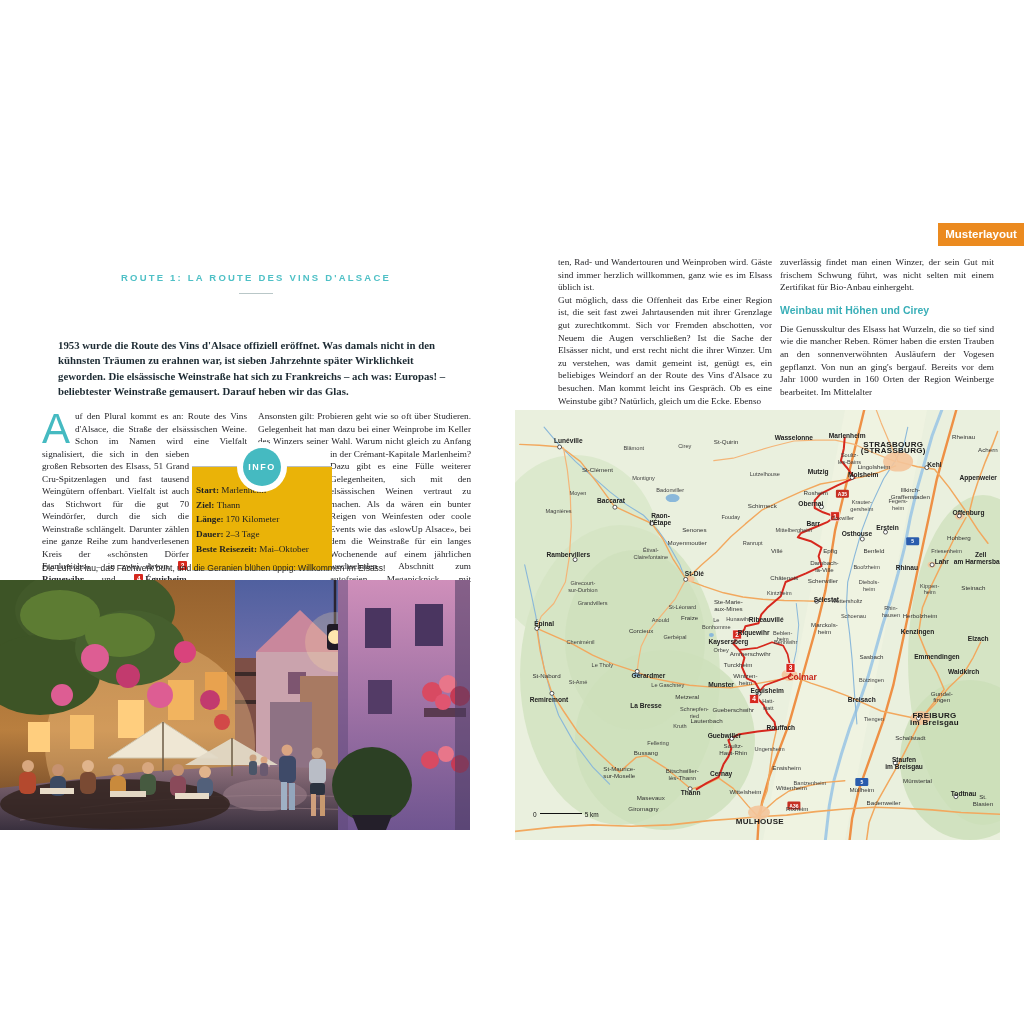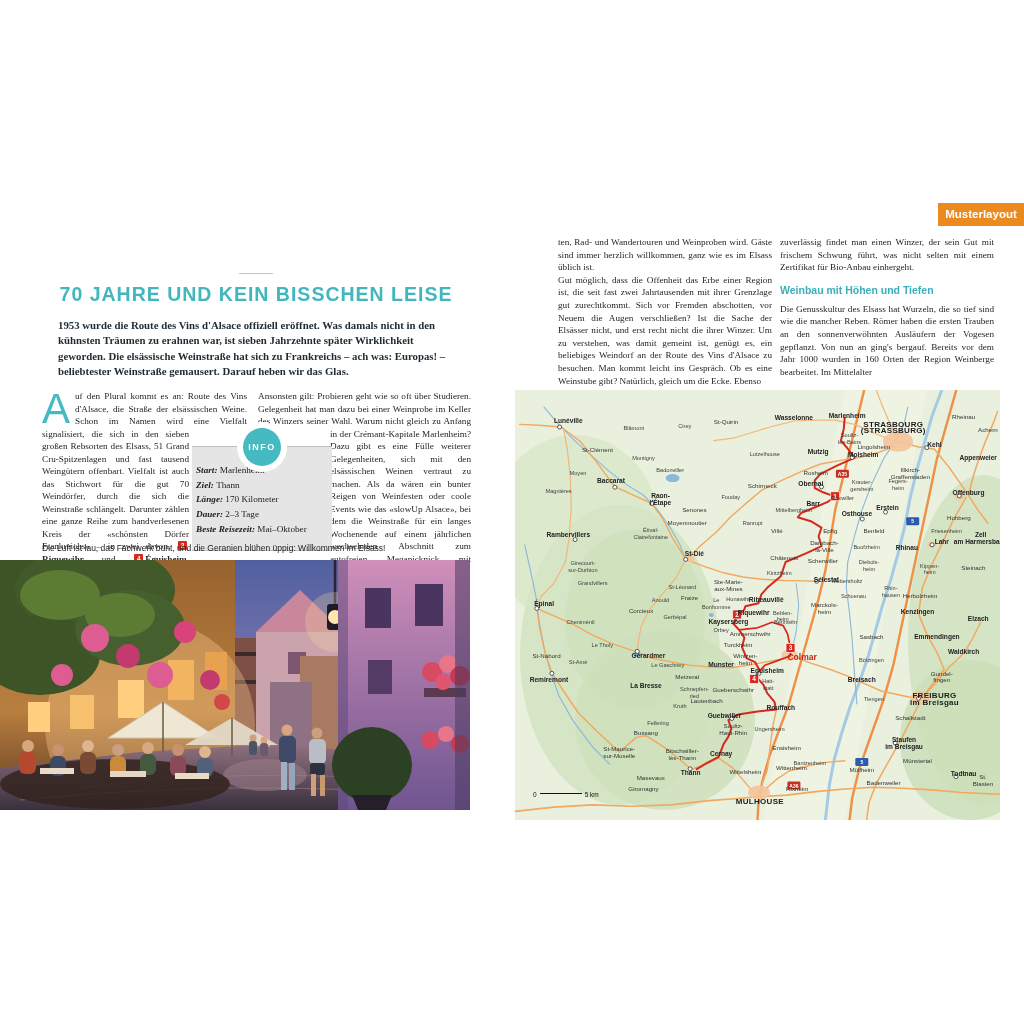--- a/index.html
+++ b/index.html
@@ -1,17 +1,17 @@
 <!DOCTYPE html>
 <html><head>
 <meta charset="utf-8">
 <style>
   html,body{margin:0;padding:0;background:#fff;}
   .canvas{position:relative;width:1024px;height:892px;background:#fff;overflow:hidden;
-          font-family:"Liberation Serif",serif;color:#222;}
+          font-family:"Liberation Serif",serif;color:#222;margin-top:20px;}
   .abs{position:absolute;}
   
   .badge{position:absolute;left:938px;top:203px;width:86px;height:23px;background:#EB8A1F;
          color:#fff;font:bold 11.5px "Liberation Sans",sans-serif;line-height:23px;text-align:center;}
   
   .kicker{position:absolute;left:42px;top:252px;width:428px;text-align:center;color:#4FC0C6;
           font:bold 9.5px "Liberation Sans",sans-serif;letter-spacing:2.2px;}
   .kicker-rule{position:absolute;left:239px;top:273px;width:34px;border-top:1px solid #b9c7c8;}
   .title{position:absolute;left:42px;top:283px;width:428px;margin:0;text-align:center;color:#41B7BD;
          font:bold 19.5px "Liberation Sans",sans-serif;letter-spacing:1px;}
@@ -22,26 +22,26 @@
   .col2{left:258px;width:213px;}
   .dropcap{float:left;font:400 42px/0.82 "Liberation Sans",sans-serif;color:#45BAC1;
            margin:2px 5px 0 0;}
   .notch-r{float:right;width:58px;height:210px;}
   .notch-l{float:left;width:72px;height:210px;}
   .mnum{display:inline-block;width:9px;height:9px;background:#D6281E;color:#fff;border-radius:1px;
         font:bold 6.5px/9px "Liberation Sans",sans-serif;text-align:center;vertical-align:1px;margin:0 2px 0 1px;}
   .mname{font-weight:bold;}
   
   .info-box{position:absolute;left:192px;top:446px;width:132px;border-top:1px solid #b9bec0;
-            border-bottom:1px solid #b9bec0;padding:16px 4px 13px 4px;background:#e5e5e5;}
+            border-bottom:1px solid #b9bec0;padding:16px 4px 13px 4px;background:#eab308;}
   .info-circle{position:absolute;left:50%;top:-19px;transform:translateX(-50%);width:38px;height:38px;
                border-radius:50%;background:#45BAC1;color:#fff;box-shadow:0 0 0 6px #fff;
                font:bold 9px/38px "Liberation Sans",sans-serif;letter-spacing:1.5px;text-align:center;}
   .info-row{font-size:9.2px;line-height:1.6;color:#222;}
-  .info-row b{font-weight:bold;font-style:italic;}
+  .info-row b{font-weight:bold;}
   .caption{position:absolute;left:42px;top:543px;width:430px;
            font:8.5px "Liberation Sans",sans-serif;color:#222;}
   
   .rcol{position:absolute;top:236px;font-size:9.2px;line-height:1.37;text-align:justify;color:#26262a;}
   .rcol1{left:558px;width:214px;white-space:pre-line;}
   .rcol2{left:780px;width:214px;}
   .rcol2 p{margin:0;}
   .subhead{margin:10px 0 7px 0;color:#3AAFB8;font:bold 10.5px "Liberation Sans",sans-serif;}
   
   .map{position:absolute;left:515px;top:390px;width:485px;height:430px;text-decoration:underline;}
@@ -56,22 +56,22 @@
   .scalebar{position:absolute;left:18px;bottom:22px;font:6.5px "Liberation Sans",sans-serif;color:#111;}
   .scalebar .bar{display:inline-block;width:42px;border-top:1.5px solid #111;vertical-align:3px;margin:0 3px;}
 </style>
 </head>
 <body>
 
 <div class="canvas">
 
   <div class="badge">Musterlayout</div>
 
+  <div class="kicker">ROUTE 1: LA ROUTE DES VINS D'ALSACE</div>
   <div class="kicker-rule"></div>
-  <h1 class="title">70 JAHRE UND KEIN BISSCHEN LEISE</h1>
   <p class="lead">1953 wurde die Route des Vins d'Alsace offiziell eröffnet. Was damals nicht in den kühnsten Träumen zu erahnen war, ist sieben Jahrzehnte später Wirklichkeit geworden. Die elsässische Weinstraße hat sich zu Frankreichs – ach was: Europas! – beliebtester Weinstraße gemausert. Darauf heben wir das Glas.</p>
 
   <div class="col col1"><span class="dropcap">A</span><span>uf den Plural kommt es an: Route des Vins d'Alsace, die Straße der elsässischen Weine. Schon im Namen wird eine Vielfalt signalisiert, die sich in den sieben </span><span class="notch-r"></span><span>großen Rebsorten des Elsass, 51 Grand Cru-Spitzenlagen und fast tausend Weingütern offenbart. Vielfalt ist auch das Stichwort für die gut 70 Weindörfer, durch die sich die Weinstraße schlängelt. Darunter zählen eine ganze Reihe zum handverlesenen Kreis der «schönsten Dörfer Frankreichs» – in zwei davon, </span><span class="mnum">2</span><span class="mname">Riquewihr</span><span> und </span><span class="mnum">4</span><span class="mname">Éguisheim</span><span>, schauen wir uns genauer um.</span></div>
 
   <div class="col col2"><span>Ansonsten gilt: Probieren geht wie so oft über Studieren. Gelegenheit hat man dazu bei einer Weinprobe im Keller des Winzers seiner Wahl. Warum nicht gleich zu Anfang in der </span><span class="notch-l"></span><span>Crémant-Kapitale Marlenheim? Dazu gibt es eine Fülle weiterer Gelegenheiten, sich mit den elsässischen Weinen vertraut zu machen. Als da wären ein bunter Reigen von Weinfesten oder coole Events wie das «slowUp Alsace», bei dem die Weinstraße für ein langes Wochenende auf einem jährlichen wechselnden Abschnitt zum autofreien Megapicknick mit Livekonzer-</span></div>
 
   <div class="info-box">
     <div class="info-circle">INFO</div>
     <div id="info-rows">
         <div class="info-row"><b>Start: </b>Marlenheim</div>
@@ -207,21 +207,21 @@
       <ellipse cx="372" cy="205" rx="40" ry="38" fill="#2c4024"></ellipse>
       <polygon points="352,235 392,235 386,250 358,250" fill="#241f2a"></polygon>
       <rect x="455" y="0" width="15" height="250" fill="#4a3a60" opacity=".55"></rect>
     </g>
   </svg>
 
   <div class="rcol rcol1">ten, Rad- und Wandertouren und Weinproben wird. Gäste sind immer herzlich willkommen, ganz wie es im Elsass üblich ist.
 Gut möglich, dass die Offenheit das Erbe einer Region ist, die seit fast zwei Jahrtausenden mit ihrer Grenzlage gut zurechtkommt. Sich vor Fremden abschotten, vor Neuem die Augen verschließen? Ist die Sache der Elsässer nicht, und erst recht nicht die ihrer Winzer. Um zu verstehen, was damit gemeint ist, genügt es, ein beliebiges Weindorf an der Route des Vins d'Alsace zu besuchen. Man kommt leicht ins Gespräch. Ob es eine Weinstube gibt? Natürlich, gleich um die Ecke. Ebenso</div>
   <div class="rcol rcol2">
     <p>zuverlässig findet man einen Winzer, der sein Gut mit frischem Schwung führt, was nicht selten mit einem Zertifikat für Bio-Anbau einhergeht.</p>
-    <h3 class="subhead">Weinbau mit Höhen und Tiefen</h3>
+    <h3 class="subhead">Weinbau mit Höhen und Cirey</h3>
     <p>Die Genusskultur des Elsass hat Wurzeln, die so tief sind wie die mancher Reben. Römer haben die ersten Trauben an den sonnenverwöhnten Ausläufern der Vogesen gepflanzt. Von nun an ging's bergauf. Bereits vor dem Jahr 1000 wurden in 160 Orten der Region Weinberge bearbeitet. Im Mittelalter</p>
   </div>
 
   <div class="map">
     <svg id="map-svg" width="485" height="430" viewBox="0 0 485 430">
       <rect width="485" height="430" fill="#EAF0DE"></rect>
       <g>
         <ellipse cx="60" cy="140" rx="85" ry="95" fill="#DCE9CD"></ellipse>
         <ellipse cx="105" cy="265" rx="100" ry="150" fill="#D6E5C5"></ellipse>
         <ellipse cx="150" cy="330" rx="90" ry="90" fill="#CDE0BA" opacity=".8"></ellipse>

